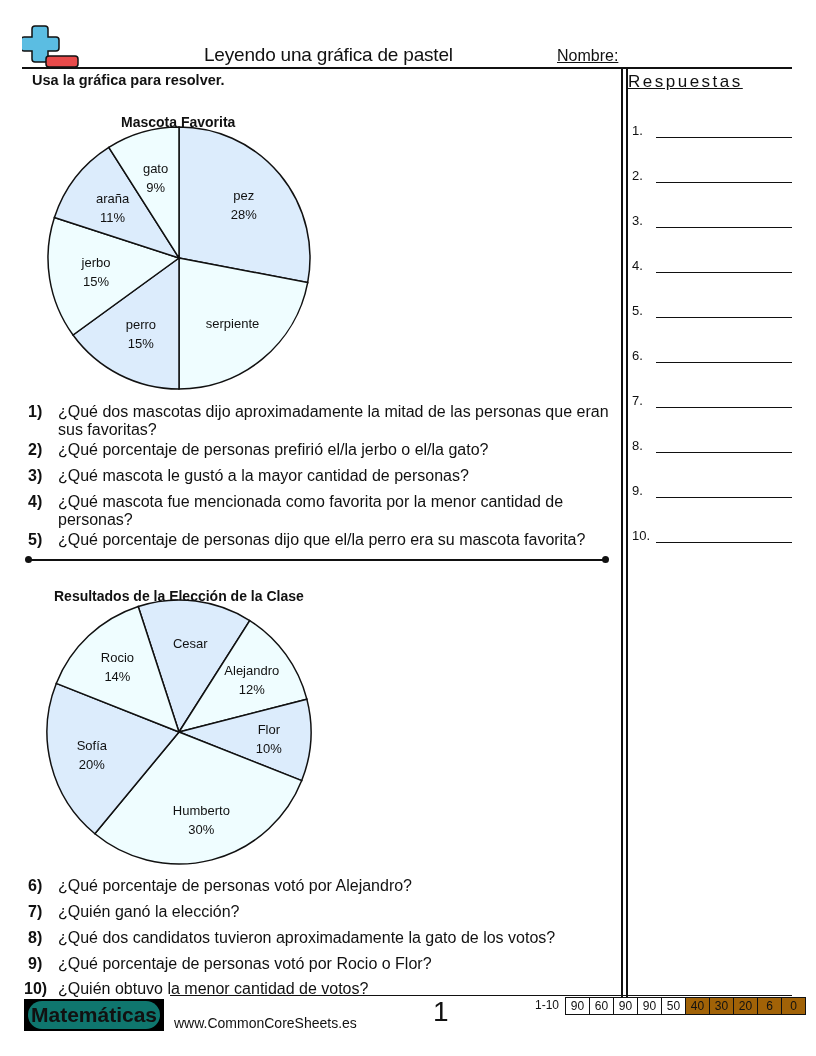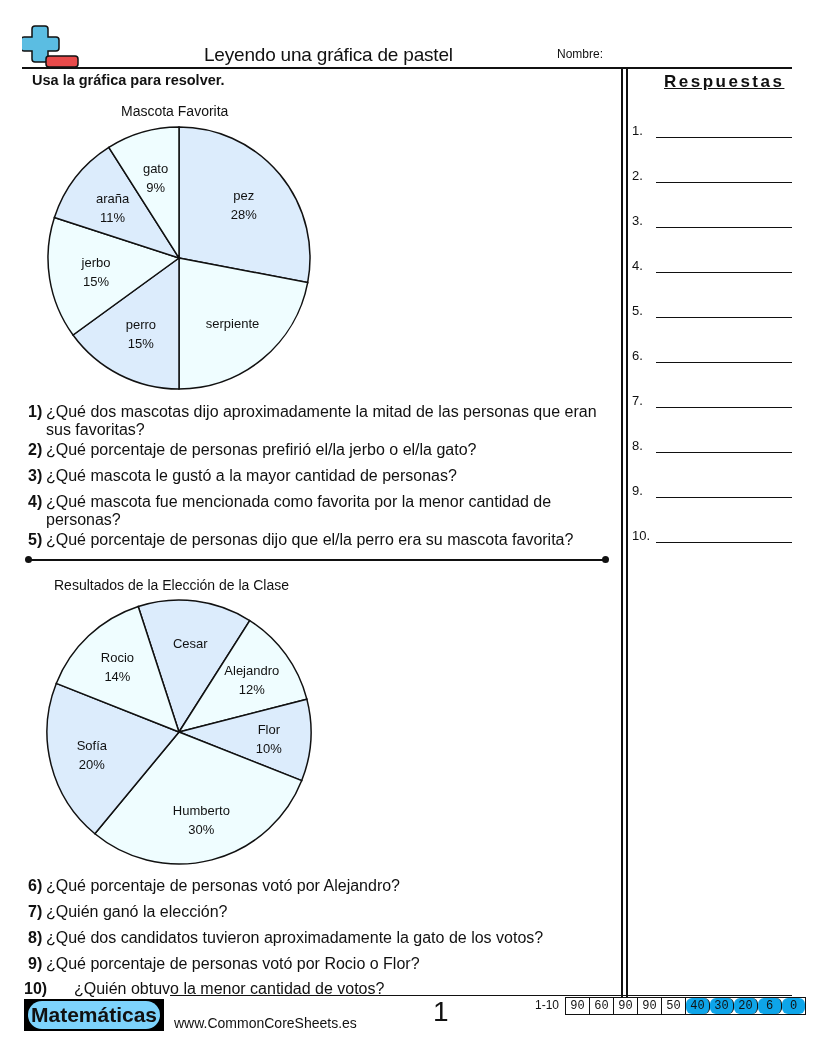--- a/index.html
+++ b/index.html
@@ -1,45 +1,45 @@
 <!DOCTYPE html>
 <html><head>
 <meta charset="utf-8">
 <style>
   html, body { margin:0; padding:0; background:#fff; }
   body { width:816px; height:1056px; position:relative; overflow:hidden; font-family:"Liberation Sans", sans-serif; color:#111; }
   .abs { position:absolute; }
   #logo { left:22px; top:24px; width:58px; height:46px; }
   #title { left:204px; top:44px; font-size:19px; letter-spacing:-0.2px; }
-  #name-label { left:557px; top:47px; font-size:12px; }
+  #name-label { left:557px; top:47px; font-size:16px;text-decoration:underline; }
   #top-rule { left:22px; top:67px; width:770px; height:2px; background:#111; }
   #instructions { left:32px; top:72px; font-size:14.5px; font-weight:bold; }
   #vrule1 { left:621px; top:69px; width:2px; height:928px; background:#111; }
   #vrule2 { left:626px; top:69px; width:2px; height:928px; background:#111; }
-  #answers-title { left:664px; top:72px; font-size:17px; font-weight:bold; letter-spacing:2.5px; text-decoration:underline; }
+  #answers-title { left:628px; top:72px; font-size:17px; font-weight:normal; letter-spacing:2.5px; text-decoration:underline; }
   .ans-row { position:absolute; left:632px; width:160px; height:20px; }
   .ans-num { position:absolute; left:0; top:0; font-size:13px; }
   .ans-line { position:absolute; left:24px; top:14px; width:136px; height:1px; background:#111; }
   svg.pie { position:absolute; overflow:visible; }
-  .chart-title { position:absolute; font-size:14px; font-weight:normal; }
+  .chart-title { position:absolute; font-size:14px; font-weight:bold;margin-top:11px; }
   .q { position:absolute; left:28px; width:585px; font-size:16px; line-height:18px; }
   .q .qn { position:absolute; left:0; font-weight:bold; }
-  .q .qt { display:block; margin-left:18px; }
+  .q .qt { display:block; margin-left:30px; }
   #sep { left:28px; top:559px; width:578px; height:2px; background:#111; }
   .dot { position:absolute; width:7px; height:7px; border-radius:50%; background:#111; top:556px; }
   #bottom-rule { left:170px; top:995px; width:622px; height:1px; background:#111; }
   #subject-badge { left:24px; top:999px; width:140px; height:32px; background:#000; }
-  #subject-badge span { position:absolute; left:4px; top:2px; right:4px; bottom:2px; background:#7dd3fc; border-radius:16px; font-size:21px; font-weight:bold; text-align:center; line-height:28px; }
+  #subject-badge span { position:absolute; left:4px; top:2px; right:4px; bottom:2px; background:#0f766e; border-radius:16px; font-size:21px; font-weight:bold; text-align:center; line-height:28px; }
   #website { left:174px; top:1015px; font-size:14px; }
   #page-num { left:433px; top:996px; font-size:28px; }
   #score-label { left:535px; top:998px; font-size:12px; }
   #score-table { left:565px; top:997px; display:flex; border:1px solid #111; }
-  #score-table div { width:23px; height:16px; border-right:1px solid #111; font-size:12px; text-align:center; line-height:16px;font-family:Liberation Mono, monospace; }
+  #score-table div { width:23px; height:16px; border-right:1px solid #111; font-size:12px; text-align:center; line-height:16px; }
   #score-table div:last-child { border-right:none; }
-  #score-table div.hi { background:#0ea5e9;border-radius:6px; }
+  #score-table div.hi { background:#a16207; }
 </style>
 </head>
 <body>
 
 <svg id="logo" class="abs" viewBox="0 0 58 46">
   <path d="M13 2 h10 a3 3 0 0 1 3 3 v8 h8 a3 3 0 0 1 3 3 v8 a3 3 0 0 1 -3 3 h-8 v8 a3 3 0 0 1 -3 3 h-10 a3 3 0 0 1 -3 -3 v-8 h-8 a3 3 0 0 1 -3 -3 v-8 a3 3 0 0 1 3 -3 h8 v-8 a3 3 0 0 1 3 -3z" fill="#5bbde2" stroke="#111" stroke-width="1.5"></path>
   <rect x="24" y="32" width="32" height="11" rx="3" fill="#e84a4a" stroke="#111" stroke-width="1.5"></rect>
 </svg>
 <div id="title" class="abs">Leyendo una gráfica de pastel</div>
 <div id="name-label" class="abs">Nombre:</div>
@@ -170,21 +170,21 @@
 <div class="q" style="top:929px;">
     <span class="qn">8)</span>
     <span class="qt">¿Qué dos candidatos tuvieron aproximadamente la gato de los votos?</span>
   </div>
 <div class="q" style="top:955px;">
     <span class="qn">9)</span>
     <span class="qt">¿Qué porcentaje de personas votó por Rocio o Flor?</span>
   </div>
 <div class="q" style="top:980px; left:24px;">
     <span class="qn">10)</span>
-    <span class="qt" style="margin-left:50px;">¿Quién obtuvo la menor cantidad de votos?</span>
+    <span class="qt" style="margin-left:34px;">¿Quién obtuvo la menor cantidad de votos?</span>
   </div>
 
 <div id="bottom-rule" class="abs"></div>
 <div id="subject-badge" class="abs">
     <span>Matemáticas</span>
   </div>
 <div id="website" class="abs">www.CommonCoreSheets.es</div>
 <div id="page-num" class="abs">1</div>
 <div id="score-label" class="abs">1-10</div>
 <div id="score-table" class="abs">

